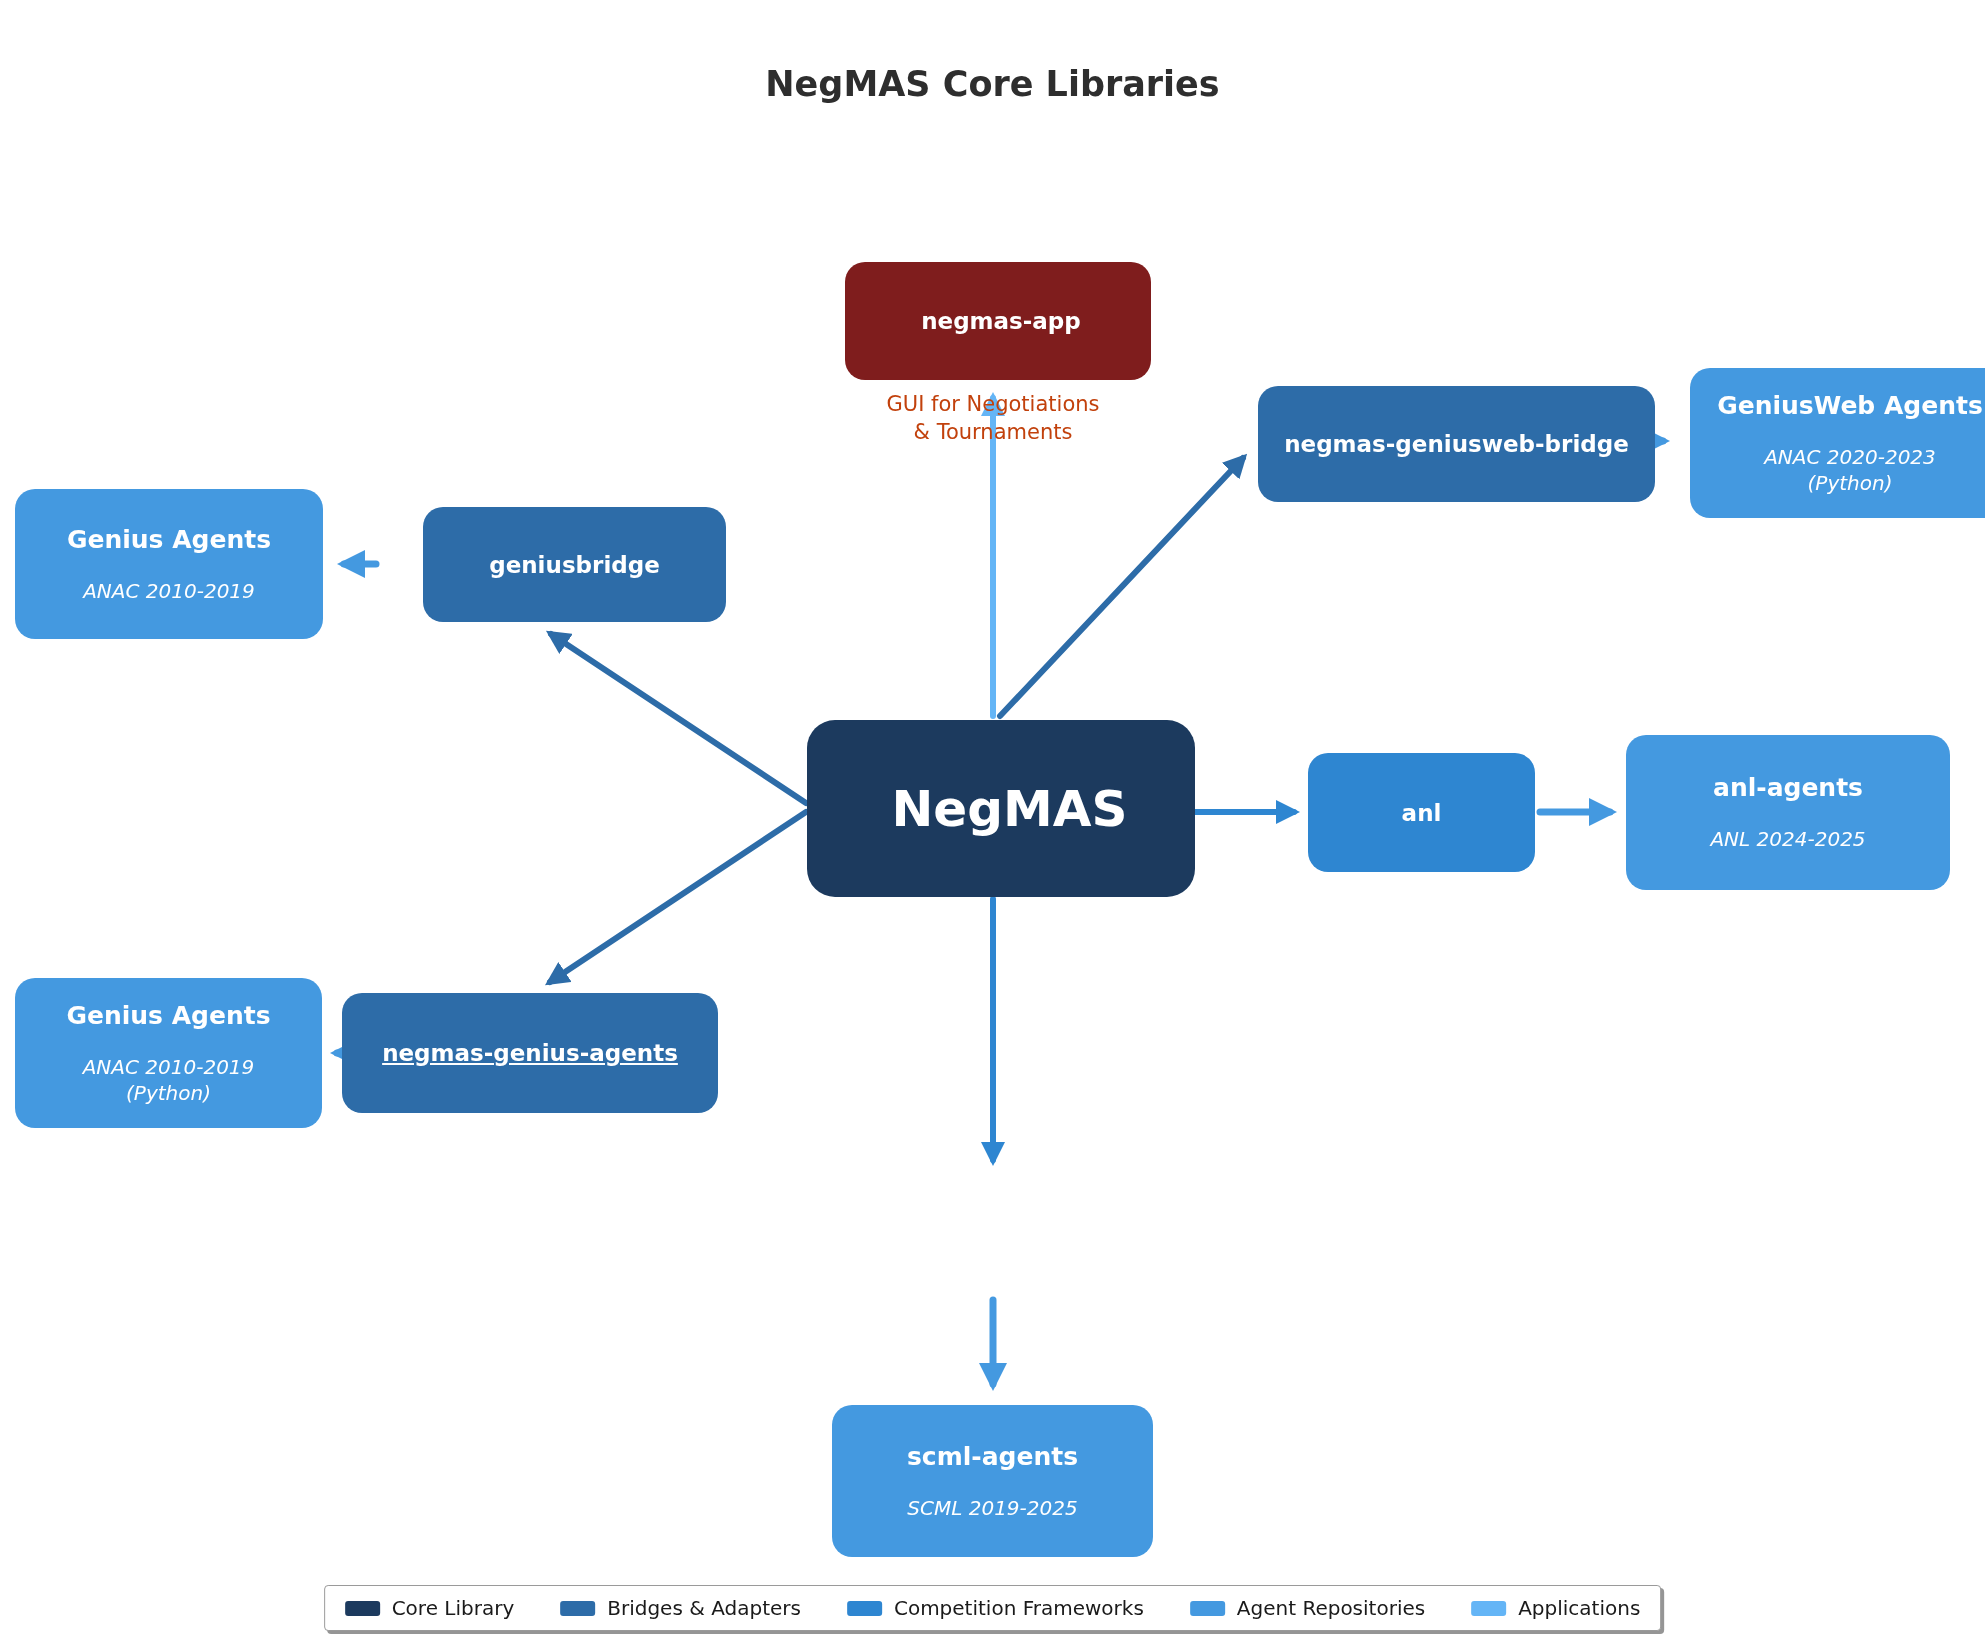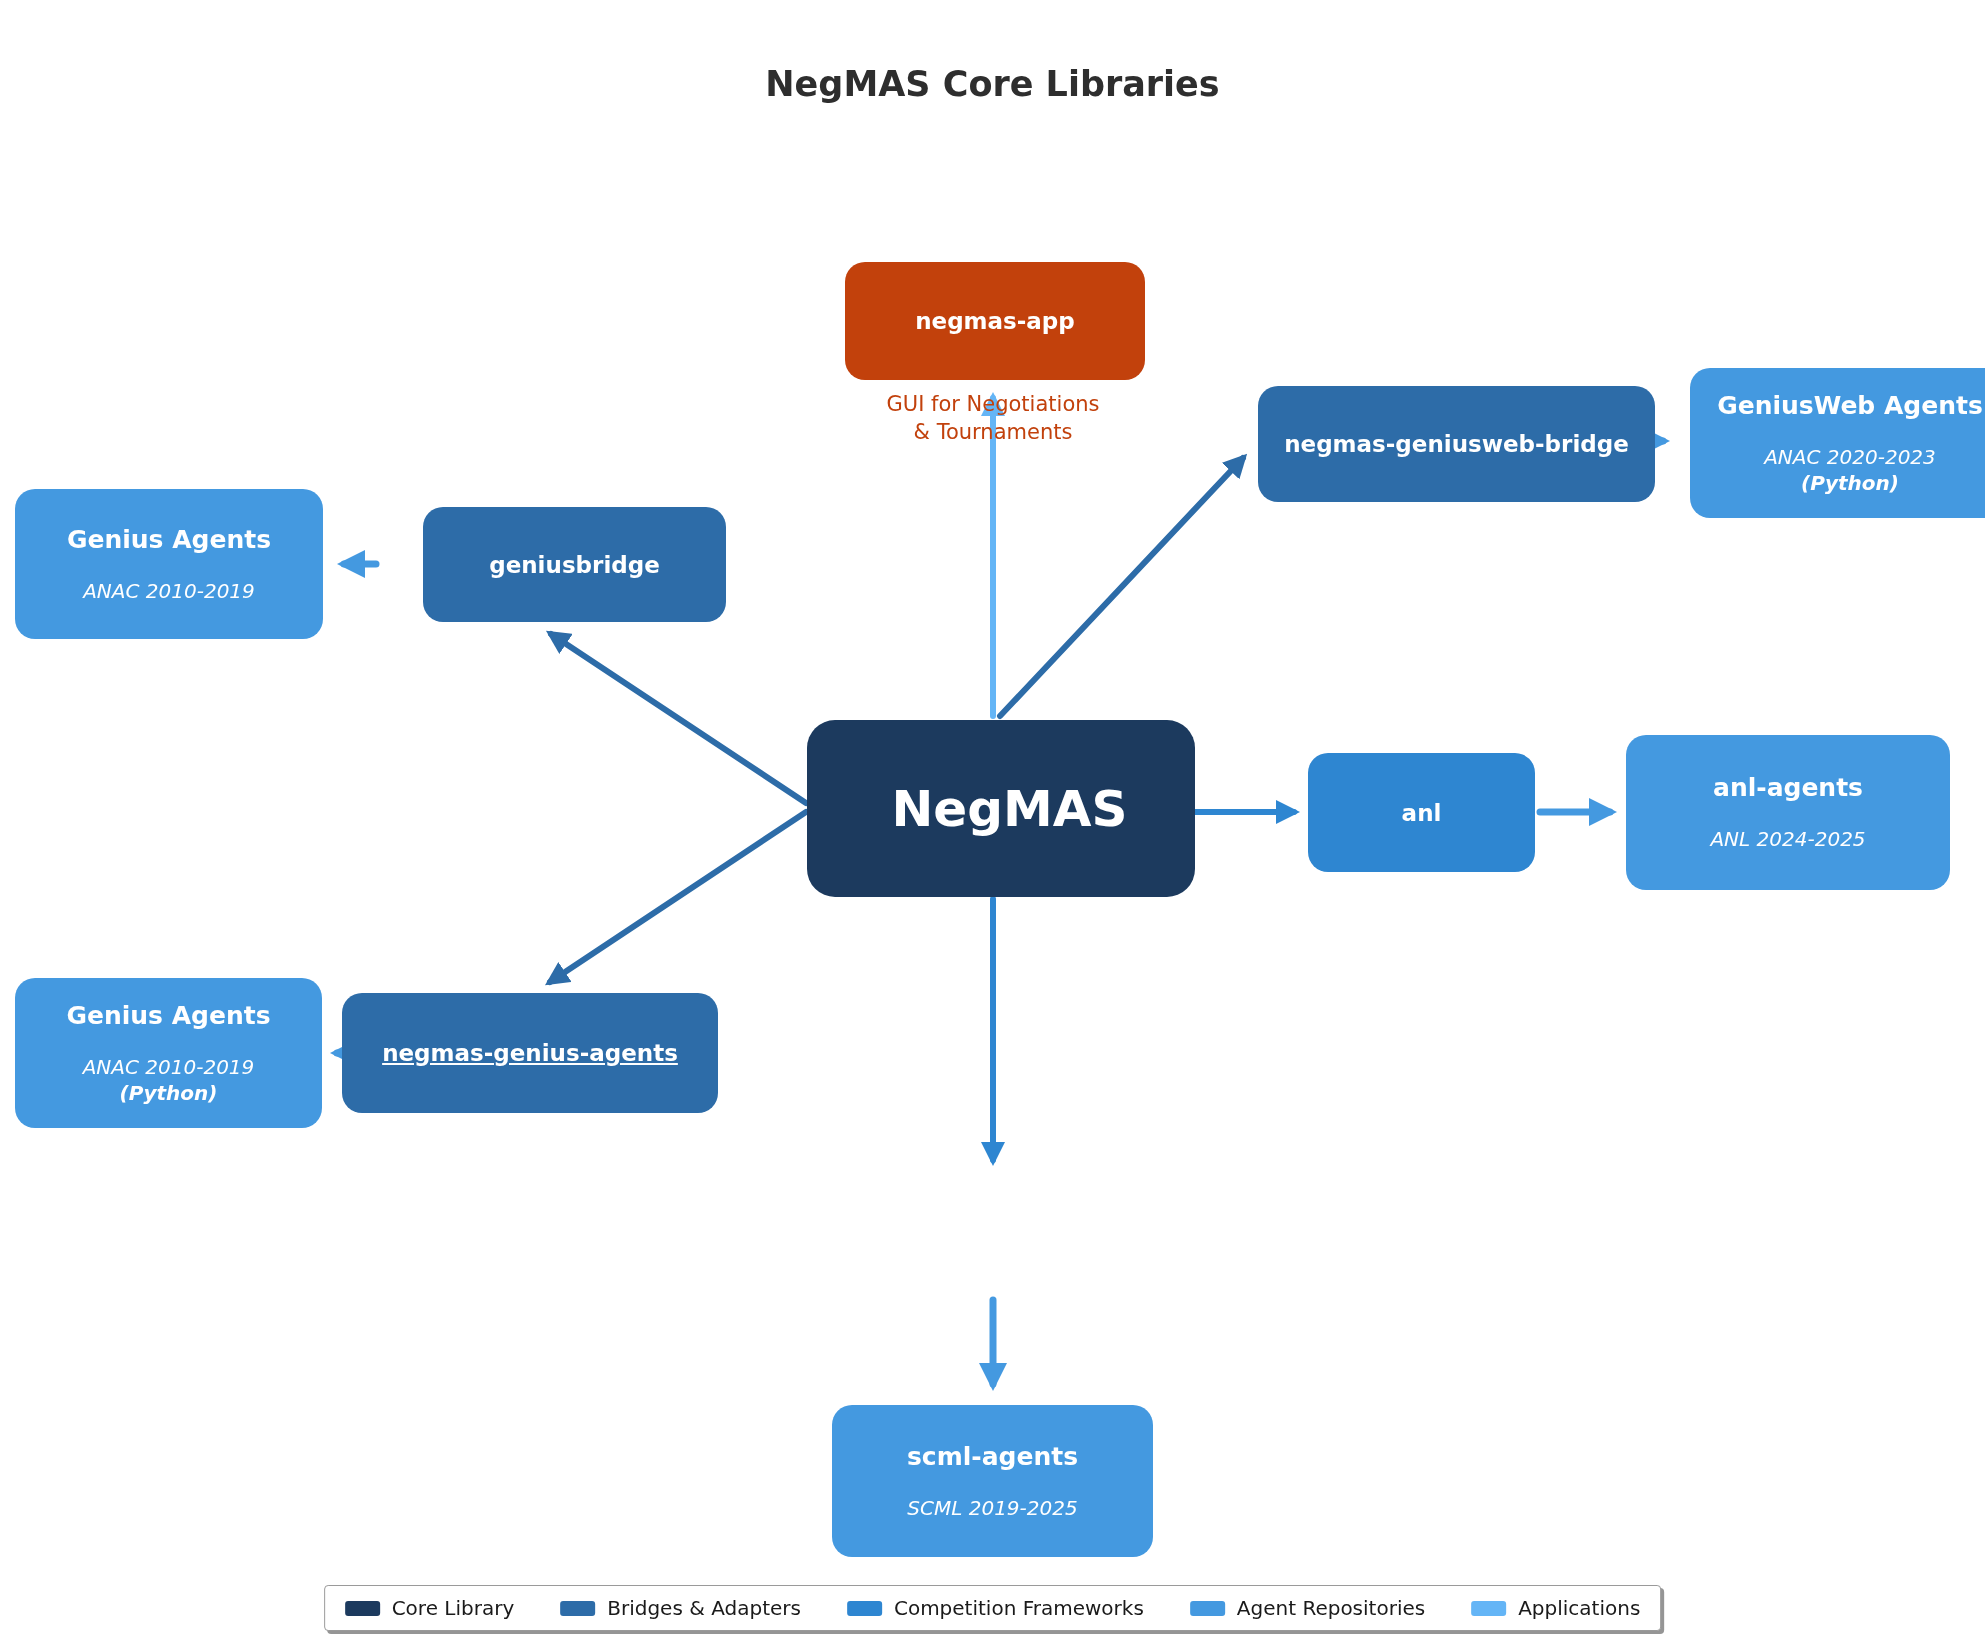--- a/index.html
+++ b/index.html
@@ -43,21 +43,21 @@
     white-space: nowrap;
   }
   .node .sub {
     font-style: italic;
     font-size: 20px;
     line-height: 1.3;
     margin-top: 24px;
     white-space: nowrap;
   }
   .node .sub:empty { display: none; }
-  .node .sub + .sub { margin-top: 0; font-weight: bold; }
+  .node .sub + .sub { margin-top: 0; }
   .agent .lbl { font-size: 25px; }
 
   #node-negmas { left: 807px; top: 720px; width: 371px; height: 177px; border-radius: 28px; }
   #node-negmas .lbl { font-size: 50px; }
   #node-negmas-app { left: 845px; top: 262px; width: 300px; height: 118px; }
   #node-ngw-bridge { left: 1258px; top: 386px; width: 397px; height: 116px; }
   #node-gw-agents  { left: 1690px; top: 368px; width: 320px; height: 150px; }
   #node-genius-agents-top { left: 15px; top: 489px; width: 308px; height: 150px; }
   #node-geniusbridge { left: 377px; top: 507px; width: 303px; height: 115px; margin-left: 46px; }
   #node-anl { left: 1308px; top: 753px; width: 227px; height: 119px; }
@@ -137,21 +137,21 @@
     <line x1="993" y1="899" x2="993" y2="1160" stroke-width="6" stroke-linecap="round" marker-end="url(#mk-comp)" stroke="#2e86d1"></line>
     <line x1="376" y1="564" x2="344" y2="564" stroke-width="7" stroke-linecap="round" marker-end="url(#mk-agent)" stroke="#4499e0"></line>
     <line x1="1540" y1="812" x2="1610" y2="812" stroke-width="7" stroke-linecap="round" marker-end="url(#mk-agent)" stroke="#4499e0"></line>
     <line x1="993" y1="1300" x2="993" y2="1384" stroke-width="7" stroke-linecap="round" marker-end="url(#mk-agent)" stroke="#4499e0"></line>
     <line x1="1659" y1="441" x2="1663" y2="441" stroke-width="7" stroke-linecap="round" marker-end="url(#mk-agent)" stroke="#4499e0"></line>
     <line x1="342" y1="1053" x2="337" y2="1053" stroke-width="7" stroke-linecap="round" marker-end="url(#mk-agent)" stroke="#4499e0"></line>
   </svg>
 
   <div class="diagram-title">NegMAS Core Libraries</div>
 
-  <div class="node" id="node-negmas-app" style="background-color: #c2410c;">
+  <div class="node" id="node-negmas-app" style="background-color: #7f1d1d; padding-left: 6px;">
     <span class="lbl">negmas-app</span>
   </div>
 
   <div class="caption">
     <div>GUI for Negotiations</div>
     <div>&amp; Tournaments</div>
   </div>
 
   <div class="node" id="node-ngw-bridge" style="background-color: rgb(45, 108, 168);">
     <span class="lbl">negmas-geniusweb-bridge</span>

